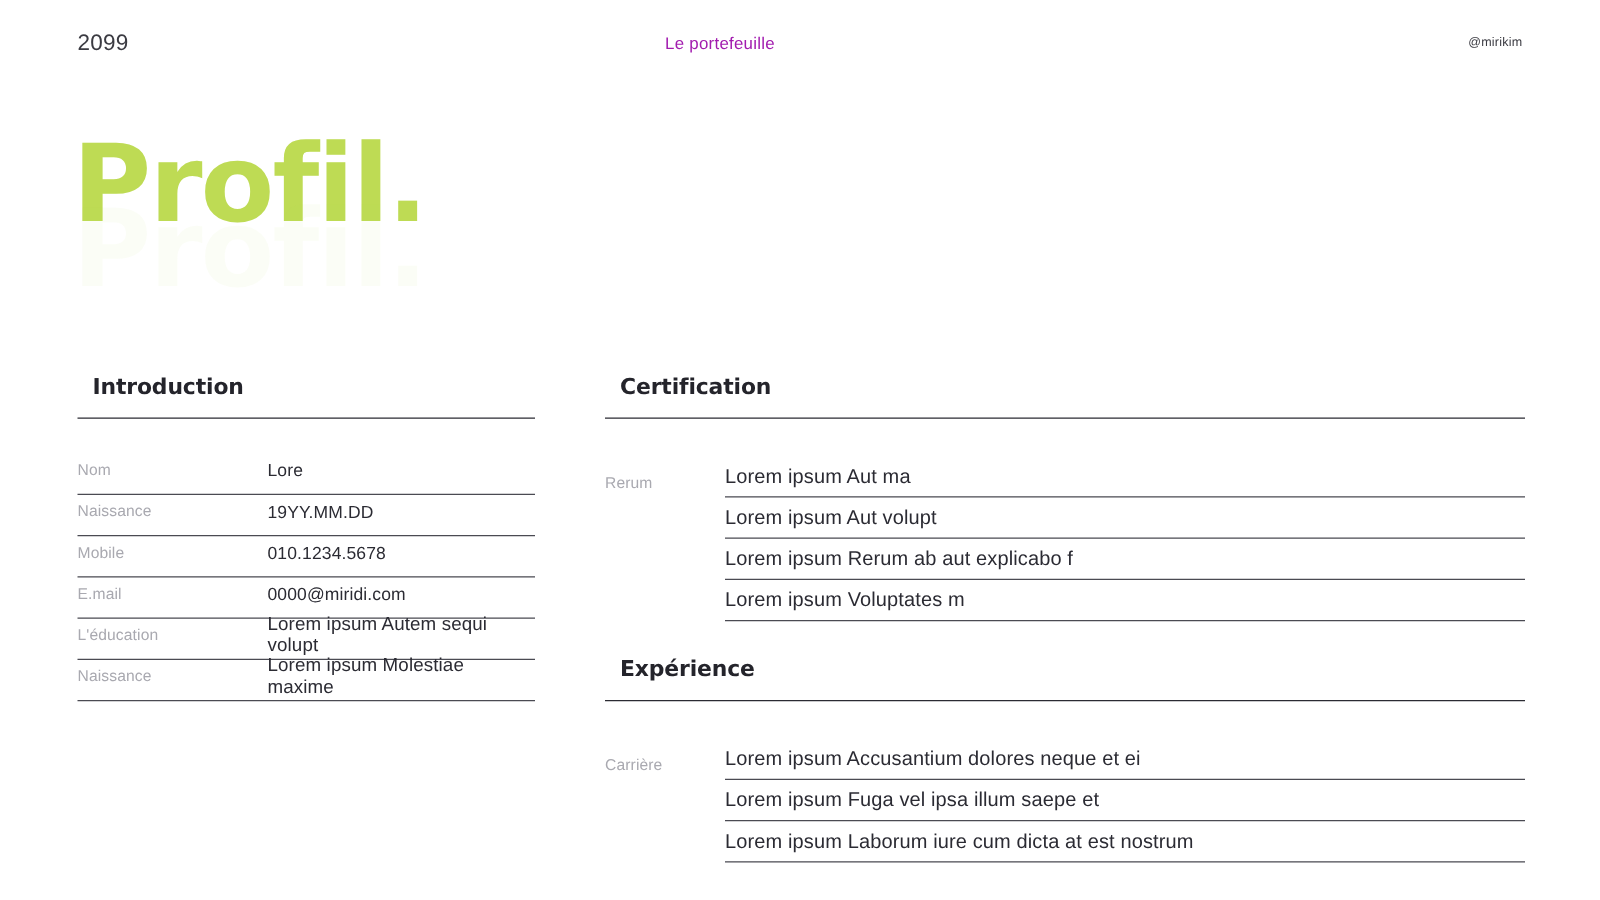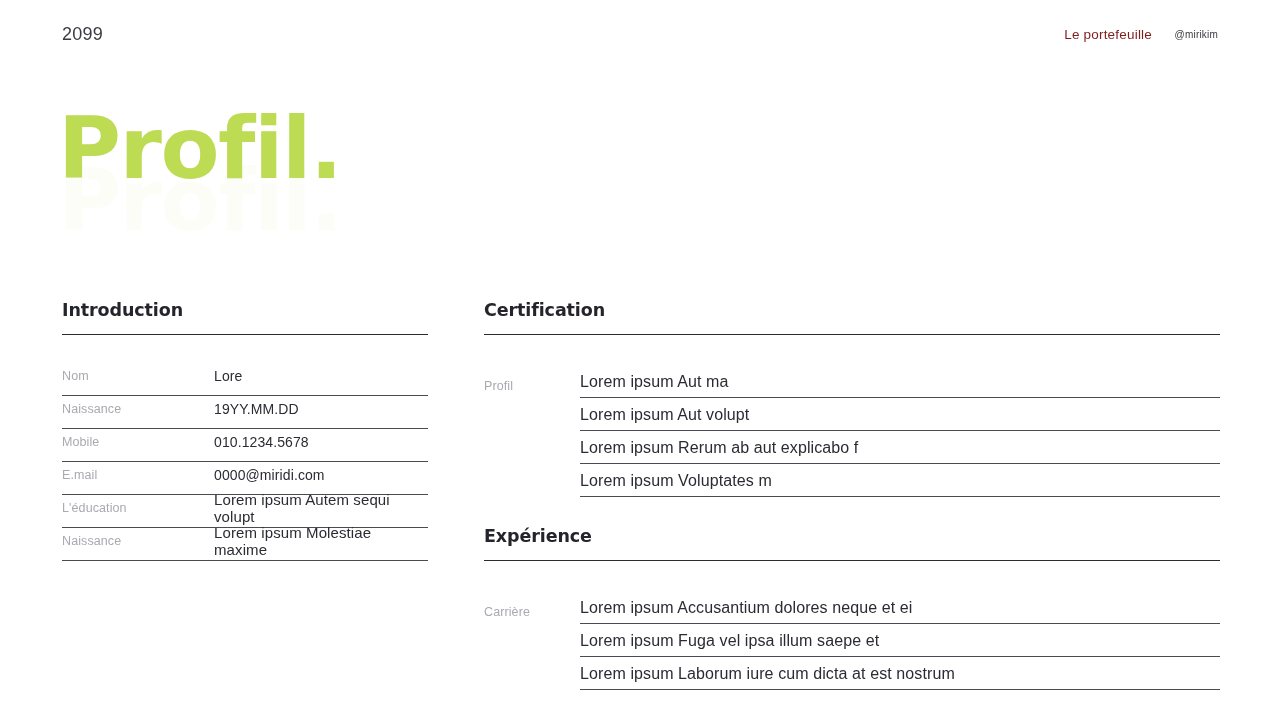--- a/index.html
+++ b/index.html
@@ -32,23 +32,23 @@
     position: absolute;
     left: 62px;
     font-size: 18px;
     color: #3b3b42;
     letter-spacing: .2px;
   }
   .header-center {
     position: absolute;
     left: 0;
     width: 1152px;
-    text-align: right;
+    text-align: center;
     font-size: 13.5px;
-    color: #7f1d1d;
+    color: #a21caf;
     letter-spacing: .2px;
   }
   .header-right {
     position: absolute;
     right: 62px;
     font-size: 10px;
     color: #3b3b42;
     letter-spacing: .2px;
   }
 
@@ -96,21 +96,21 @@
     left: 484px;
     top: 300px;
     width: 736px;
   }
 
   .section-title {
     font-size: 17.5px;
     font-weight: 700;
     color: #24242b;
     letter-spacing: -0.1px;
-    margin: 0 0 14px 0;
+    margin: 0 0 14px 12px;
     font-family: "DejaVu Sans", sans-serif;
   }
   .section-rule {
     height: 0;
     border-top: 1.6px solid #2b2b33;
     margin: 0;
   }
 
   
   .info-table {
@@ -223,21 +223,21 @@
   </div>
 </div>
 
 <div class="col-right">
 
   <div>
     <h2 class="section-title">Certification</h2>
     <div class="section-rule"></div>
 
     <div class="list-block">
-      <div class="list-label">Profil</div>
+      <div class="list-label">Rerum</div>
       <div class="list-rows">
         <div class="list-row">
           <span>Lorem ipsum Aut ma</span>
         </div>
         <div class="list-row">
           <span>Lorem ipsum Aut volupt</span>
         </div>
         <div class="list-row">
           <span>Lorem ipsum Rerum ab aut explicabo f</span>
         </div>

